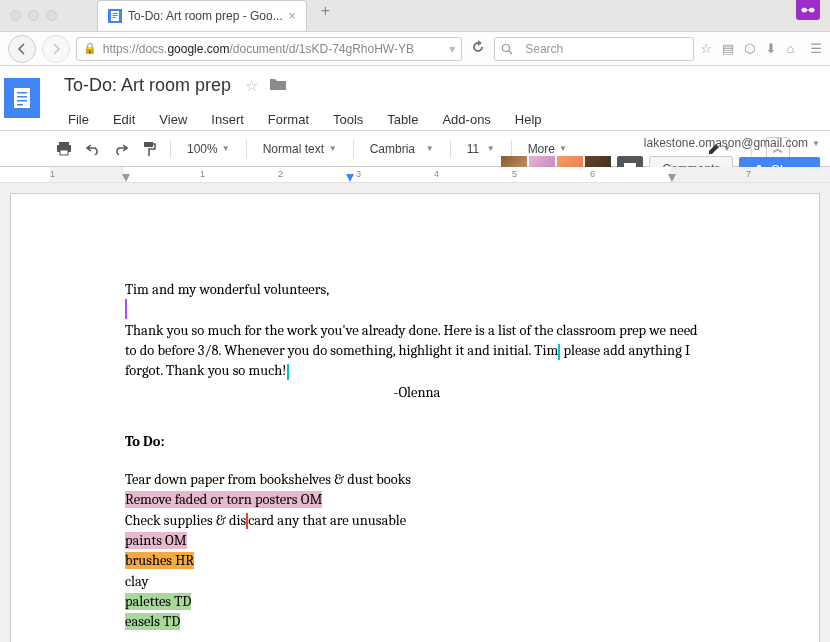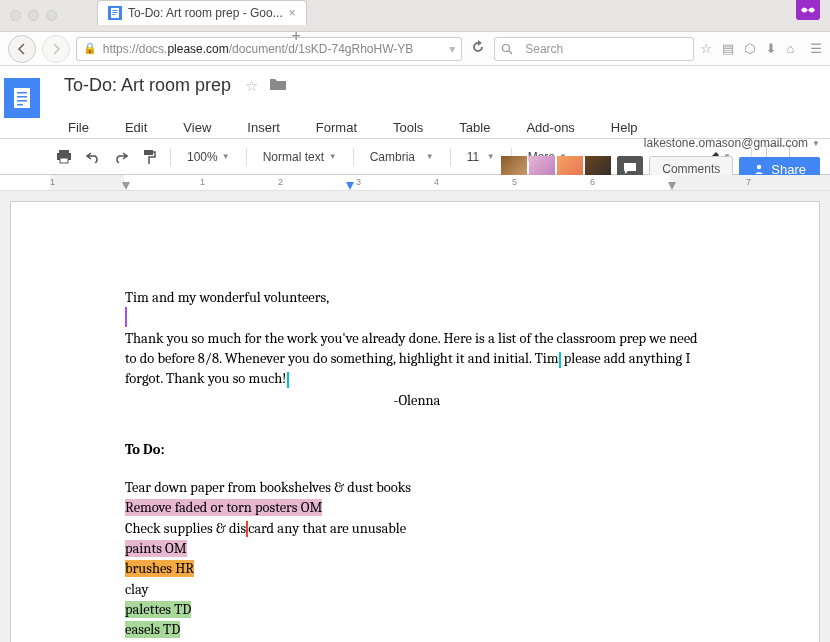--- a/index.html
+++ b/index.html
@@ -1,21 +1,21 @@
 <!DOCTYPE html>
 <html><head>
 <meta charset="utf-8">
 <style>
   * { box-sizing: border-box; margin: 0; padding: 0; }
   body { font-family: Arial, Helvetica, sans-serif; font-size: 13px; background: #f5f5f5; width: 830px; height: 642px; overflow: hidden; }
   
   .browser-chrome { background: #e8e6e4; height: 32px; display: flex; align-items: center; padding: 0 10px; position: relative; border-bottom: 1px solid #d0d0d0; }
   .traffic-lights { display: flex; gap: 7px; }
   .tl { width: 11px; height: 11px; border-radius: 50%; background: #ddd; border: 1px solid #ccc; }
-  .tabs { display: flex; margin-left: 40px; align-items: flex-end; height: 100%; flex-direction: column; }
+  .tabs { display: flex; margin-left: 40px; height: 100%; }
   .tab { background: #fff; border-radius: 4px 4px 0 0; padding: 5px 10px; display: flex; align-items: center; gap: 6px; font-size: 12px; color: #444; min-width: 200px; border: 1px solid #ccc; border-bottom: none; }
   .tab-favicon { width: 14px; height: 14px; background:#4285f4; display:flex; align-items:center; justify-content:center; }
   .tab-favicon svg { width: 8px; height: 10px; }
   .tab-close { margin-left: auto; color: #999; cursor: pointer; }
   .addtab { margin-left: 8px; color: #888; font-size: 16px; padding: 2px 6px; }
   .ext-badge { position: absolute; right: 10px; top: 0; width: 24px; height: 20px; background: #9b2dca; border-radius: 0 0 3px 3px; display:flex; align-items:center; justify-content:center; color:#fff; }
   
   .addr-bar { background: #fdfdfd; height: 34px; display:flex; align-items:center; padding: 0 8px; gap: 6px; border-bottom: 1px solid #d8d8d8; }
   .nav-btn { width:28px; height:28px; border-radius:50%; border:1px solid #ccc; background:#f5f4f2; display:flex; align-items:center; justify-content:center; color:#777; }
   .nav-btn.disabled { opacity: .55; }
@@ -30,21 +30,21 @@
   .docs-header { background:#fff; padding: 6px 0 0 0; border-bottom:1px solid #d8d8d8; }
   .docs-header-row { display:flex; align-items:flex-start; }
   .docs-logo { width:44px; display:flex; justify-content:center; padding-top:6px; padding-bottom:10px; }
   .docs-logo-icon { width:36px; height:40px; background:#4285f4; display:flex; align-items:center; justify-content:center; }
   .docs-logo-icon svg { width:20px; height:24px; }
   .docs-title-area { padding: 2px 0 0 16px; flex:1; }
   .title-row { display:flex; align-items:center; gap:10px; }
   .doc-title { font-size:18px; color:#333; padding:1px 4px; }
   .star-icon { color:#bbb; font-size:15px; }
   .folder-icon { color:#999; font-size:16px; }
-  .menubar { display:flex; gap:20px; margin-top:20px; }
+  .menubar { display:flex; gap:8px; margin-top:12px; }
   .menu-item { padding:3px 8px; font-size:13px; color:#333; cursor:pointer; }
   
   .header-right { position:absolute; right:10px; top:70px; display:flex; flex-direction:column; align-items:flex-end; gap:6px; }
   .user-email { font-size:12px; color:#555; display:flex; align-items:center; gap:4px; }
   .collab-row { display:flex; align-items:center; gap:6px; }
   .avatars { display:flex; gap:2px; }
   .avatar { width:26px; height:26px; display:flex; align-items:center; justify-content:center; font-size:10px; color:#fff; }
   .av1 { background: linear-gradient(135deg,#8b5a2b,#d4a574); }
   .av2 { background: linear-gradient(135deg,#e8b4d8,#b87ab8); }
   .av3 { background: linear-gradient(135deg,#f4a261,#e76f51); }
@@ -129,21 +129,21 @@
       </svg>
   </div>
   <div class="nav-btn disabled">
     <svg width="12" height="12" viewBox="0 0 12 12">
         <path d="M4 1 L9 6 L4 11" stroke="#999" stroke-width="1.5" fill="none"></path>
       </svg>
   </div>
   <div class="url-box">
     <span class="lock">🔒</span>
     <span class="url-host">
-      <span>https://docs.</span><strong>please.com</strong><span>/document/d/1sKD-74gRhoHW-YB</span>
+      <span>https://docs.</span><strong>google.com</strong><span>/document/d/1sKD-74gRhoHW-YB</span>
     </span>
     <span style="margin-left:auto; color:#bbb;">▾</span>
   </div>
   <div class="reload">
     <svg width="14" height="14" viewBox="0 0 14 14">
         <path d="M12 7 A5 5 0 1 1 7 2 L7 0 L11 3 L7 6 L7 4 A3 3 0 1 0 10 7 Z" fill="#777"></path>
       </svg>
   </div>
   <div class="search-box">
     <svg width="12" height="12" viewBox="0 0 12 12">
@@ -306,21 +306,21 @@
     <div class="ruler-marker down blue" style="left:296px;"></div>
     <div class="ruler-marker down" style="left:618px;"></div>
   </div>
 </div>
 
 <div class="canvas">
   <div class="page">
     <p>Tim and my wonderful volunteers,</p>
     <p><span class="collab-cursor cc-purple"><span class="cc-flag" style="background:#a64dff;"></span></span></p>
     <p>
-      <span>Thank you so much for the work you've already done. Here is a list of the classroom prep we need to do before 8/8. Whenever you do something, highlight it and initial. Tim</span><span class="collab-cursor cc-cyan"></span><span> please add anything I forgot. Thank you so much!</span><span class="collab-cursor cc-cyan"></span>
+      <span>Thank you so much for the work you've already done. Here is a list of the classroom prep we need to do before 3/8. Whenever you do something, highlight it and initial. Tim</span><span class="collab-cursor cc-cyan"></span><span> please add anything I forgot. Thank you so much!</span><span class="collab-cursor cc-cyan"></span>
     </p>
     <p class="sig">-Olenna</p>
     <p class="todo-head">To Do:</p>
     <p>Tear down paper from bookshelves &amp; dust books</p>
     <p><span class="hl-pink">Remove faded or torn posters OM</span></p>
     <p><span>Check supplies &amp; dis</span><span class="collab-cursor cc-red"></span><span>card any that are unusable</span></p>
     <p><span class="hl-pink">paints OM</span></p>
     <p><span class="hl-orange">brushes HR</span></p>
     <p>clay</p>
     <p><span class="hl-green">palettes TD</span></p>

